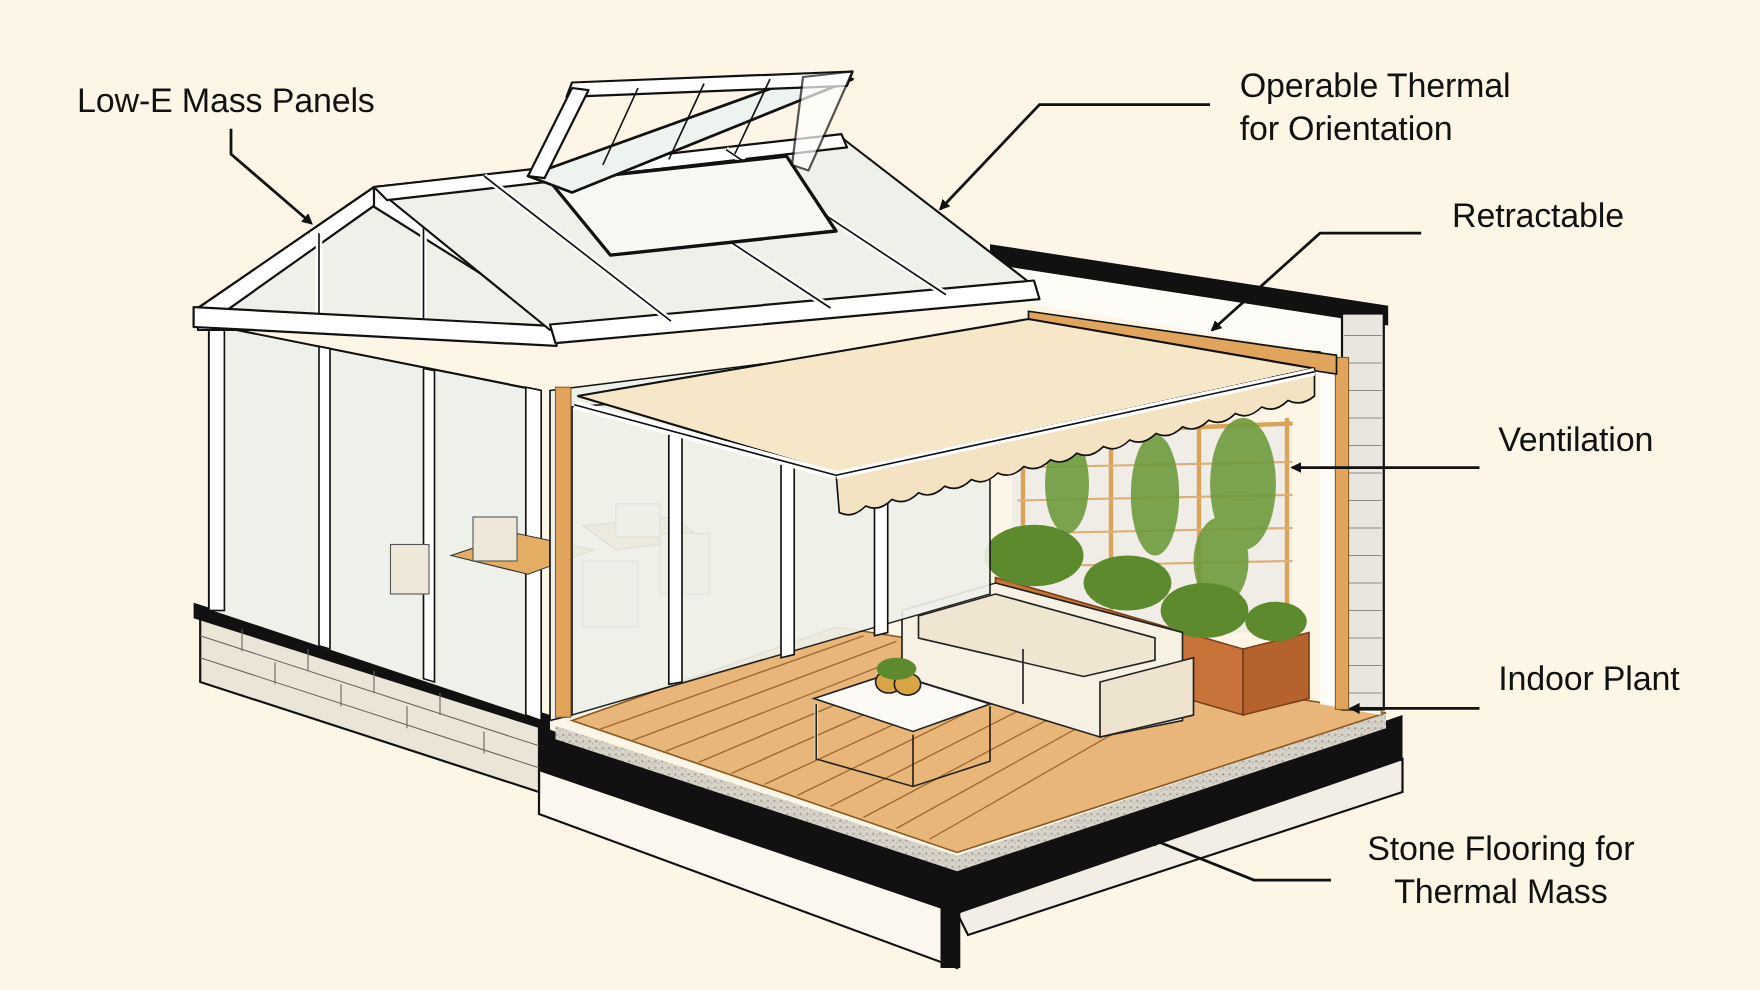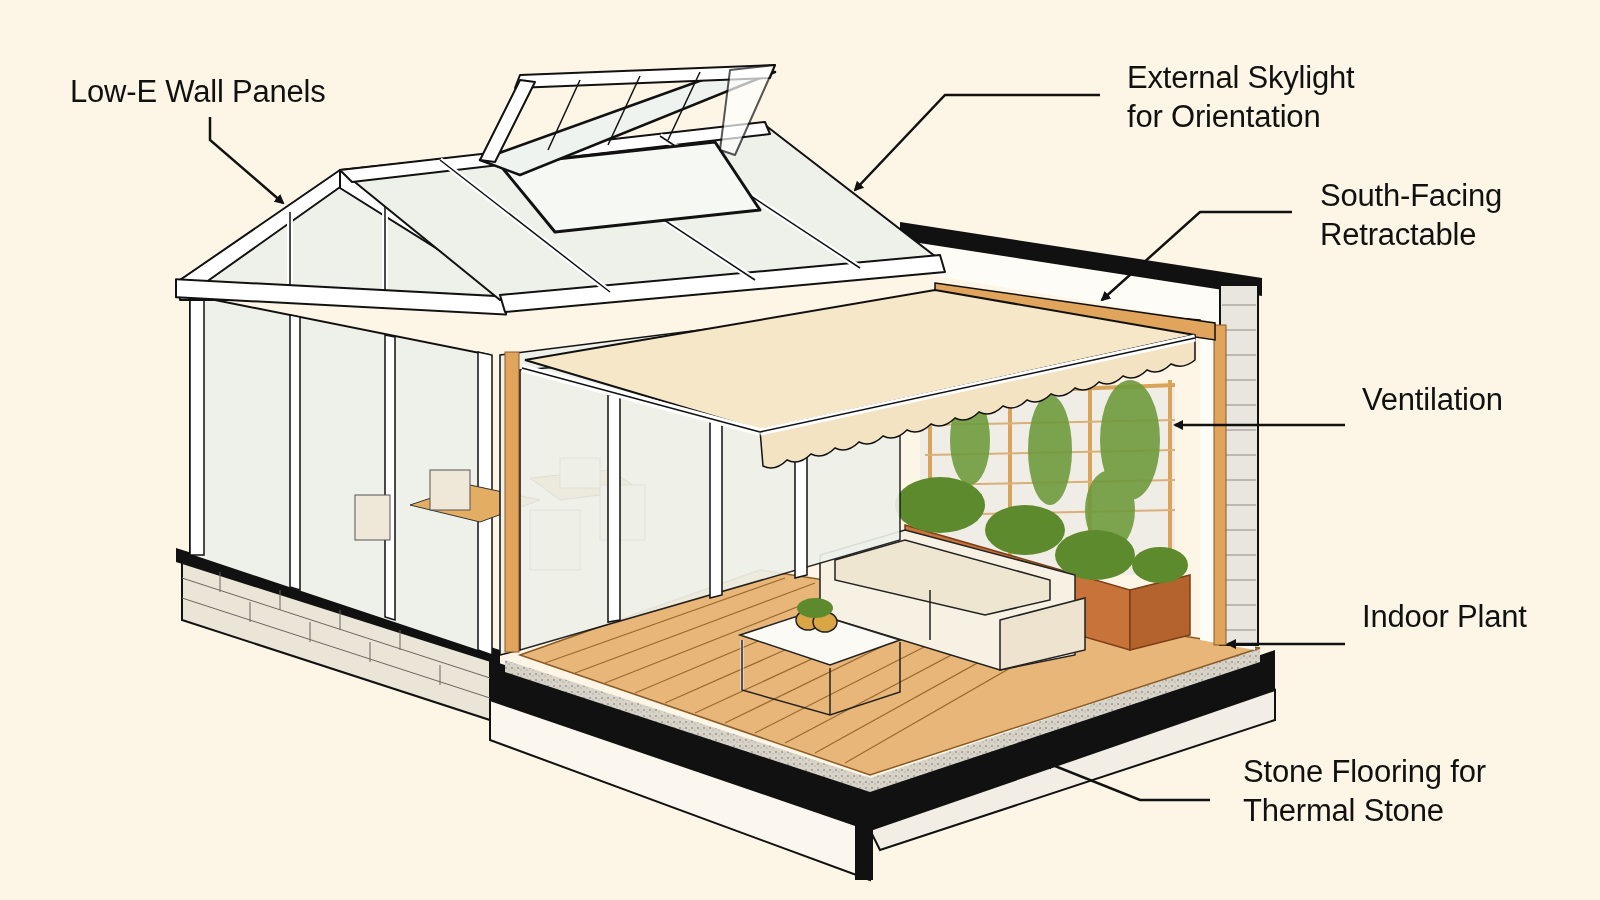--- a/index.html
+++ b/index.html
@@ -222,34 +222,33 @@
     <polyline points="210,117 210,140 283,203" marker-end="url(#ah)"></polyline>
     <polyline points="1100,95 945,95 855,190" marker-end="url(#ah)"></polyline>
     <polyline points="1292,212 1200,212 1102,300" marker-end="url(#ah)"></polyline>
     <line x1="1345" y1="425" x2="1175" y2="425" marker-end="url(#ah)"></line>
     <line x1="1345" y1="644" x2="1228" y2="644" marker-end="url(#ah)"></line>
     <polyline points="1210,800 1140,800 1045,762" marker-end="url(#ah)"></polyline>
   </g>
 </svg>
 
 <div class="label" style="left:70px; top:72px;">
-  <span>Low-E Wall Panels</span>
+  <span>Low-E Mass Panels</span>
 </div>
 <div class="label" style="left:1127px; top:58px;">
-  <span>External Skylight</span>
+  <span>Operable Thermal</span>
   <span>for Orientation</span>
 </div>
 <div class="label" style="left:1320px; top:176px;">
-  <span>South-Facing</span>
   <span>Retractable</span>
 </div>
 <div class="label" style="left:1362px; top:380px;">
   <span>Ventilation</span>
 </div>
 <div class="label" style="left:1362px; top:597px;text-align:right;">
   <span>Indoor Plant</span>
 </div>
-<div class="label" style="left:1243px; top:752px;">
+<div class="label" style="left:1243px; top:752px;text-align:center;">
   <span>Stone Flooring for</span>
-  <span>Thermal Stone</span>
+  <span>Thermal Mass</span>
 </div>
 
 </div>
 
 </body></html>

